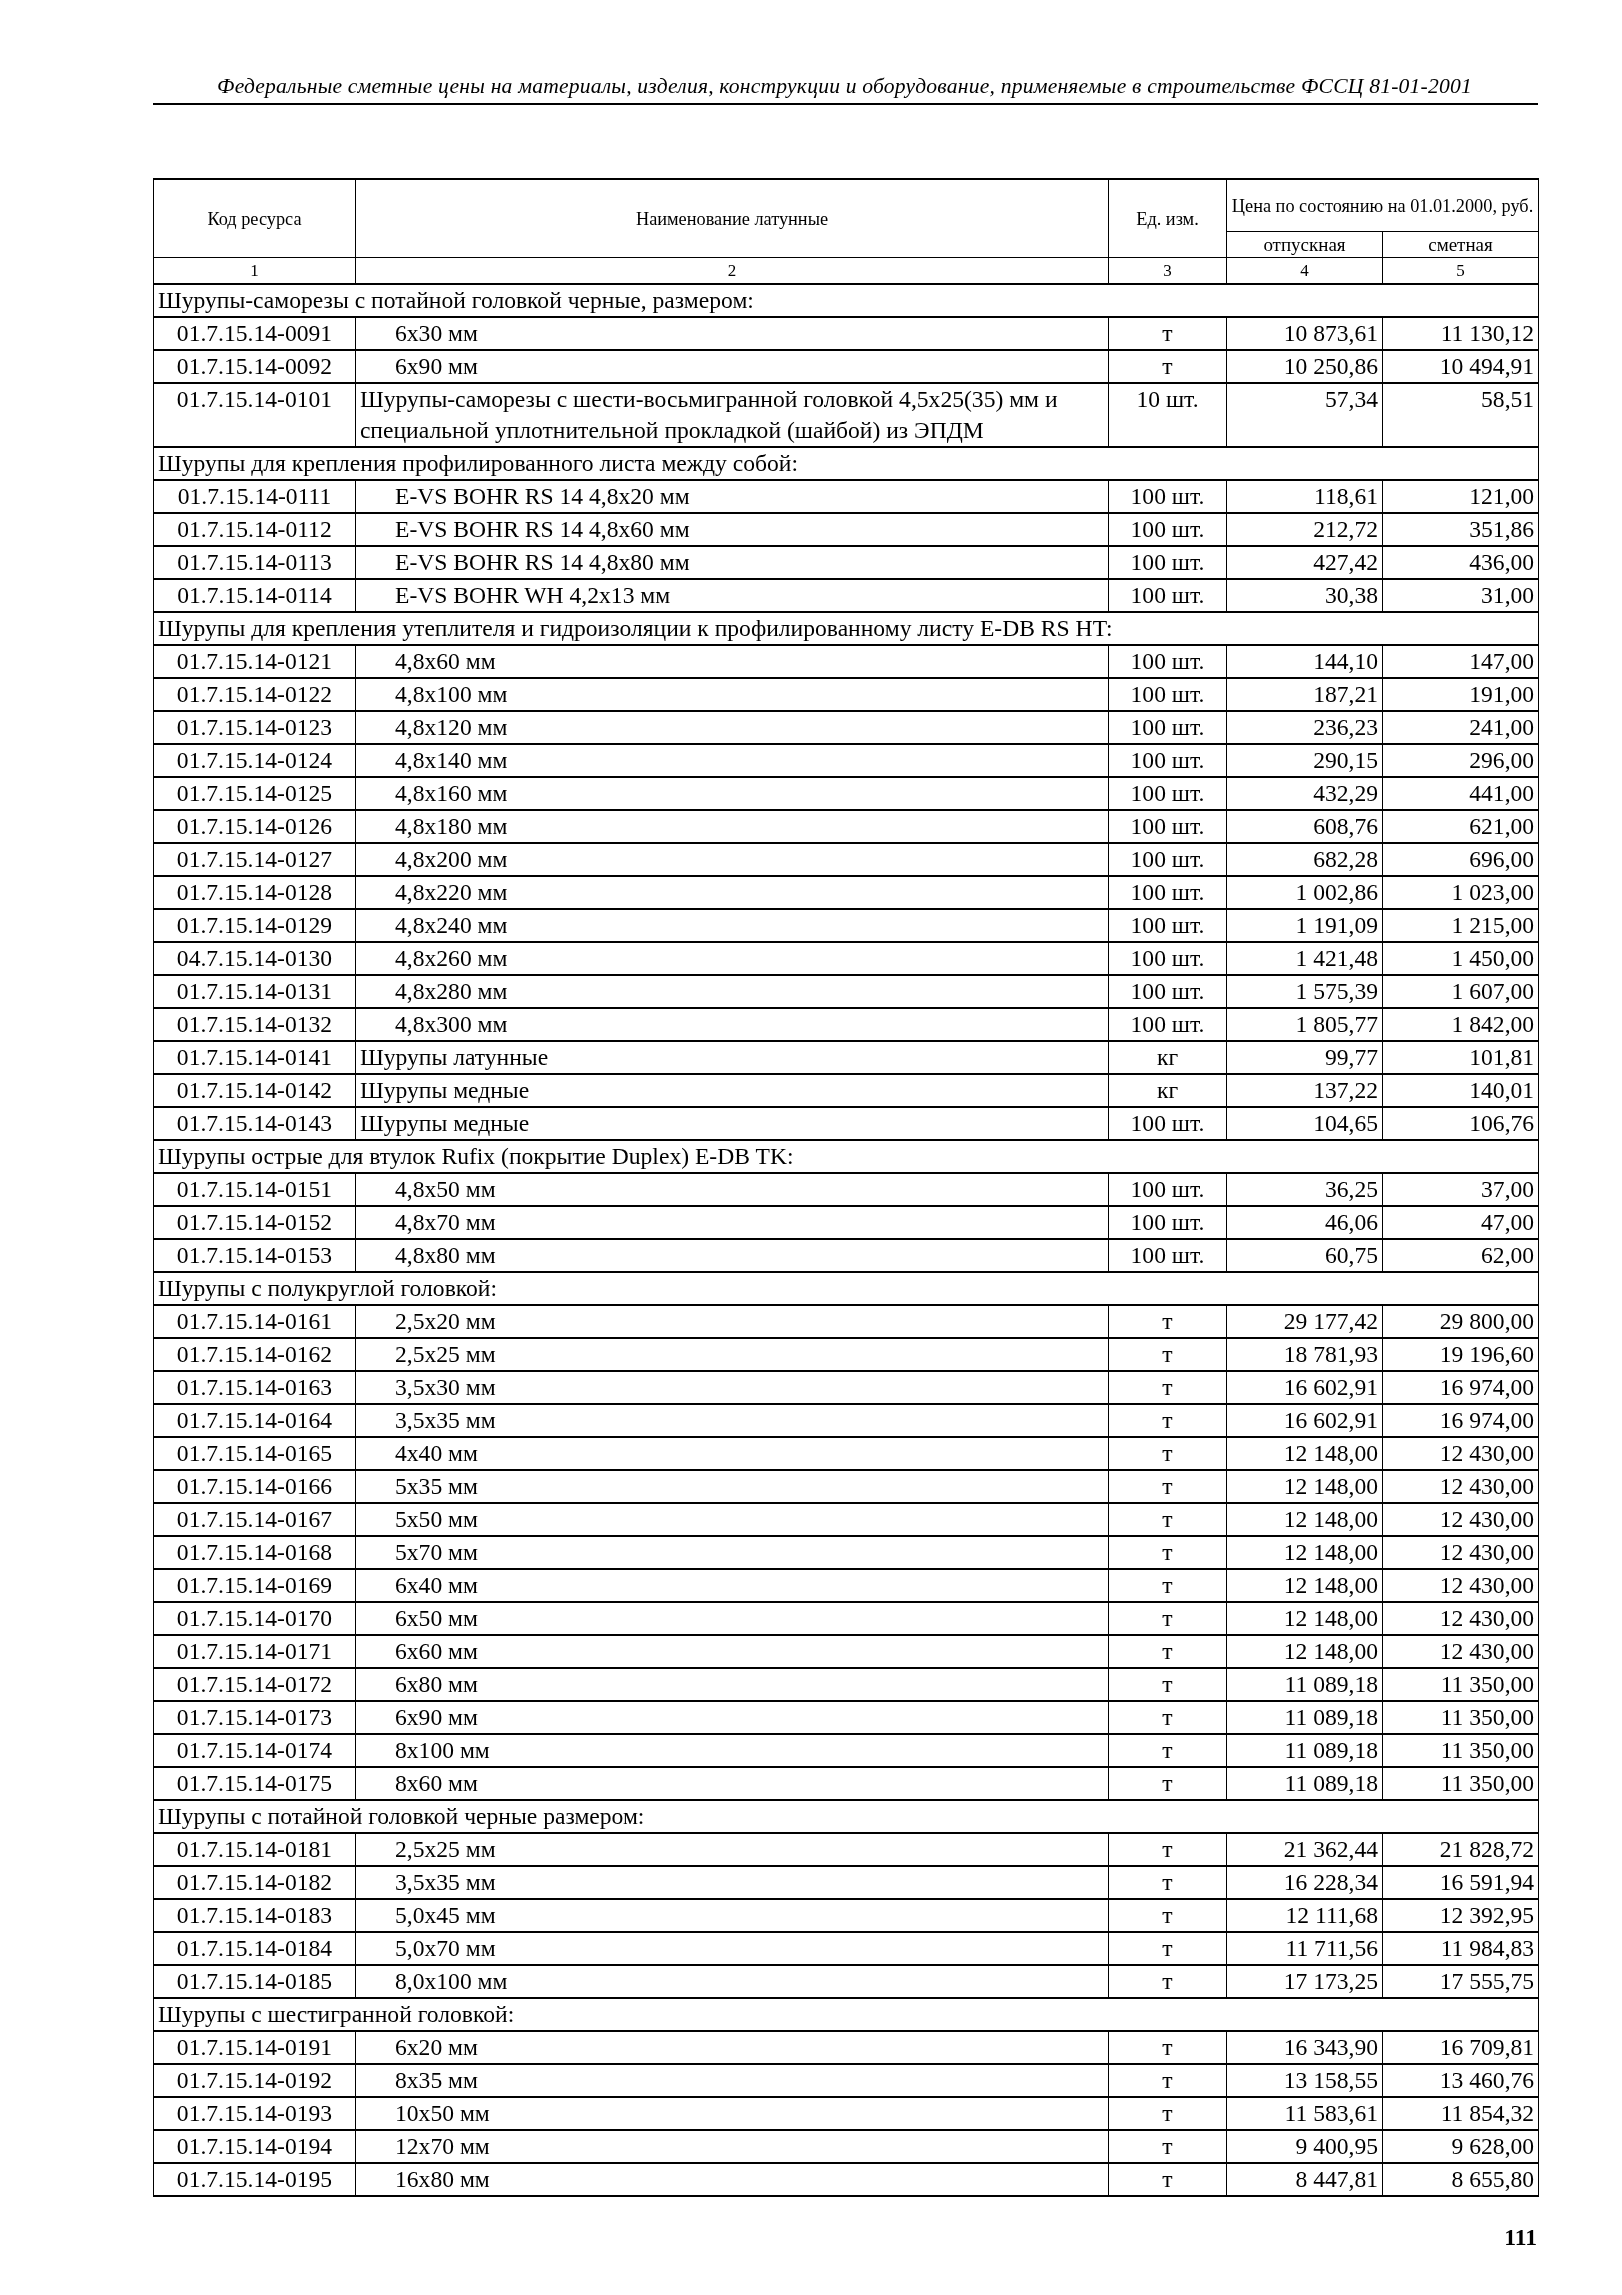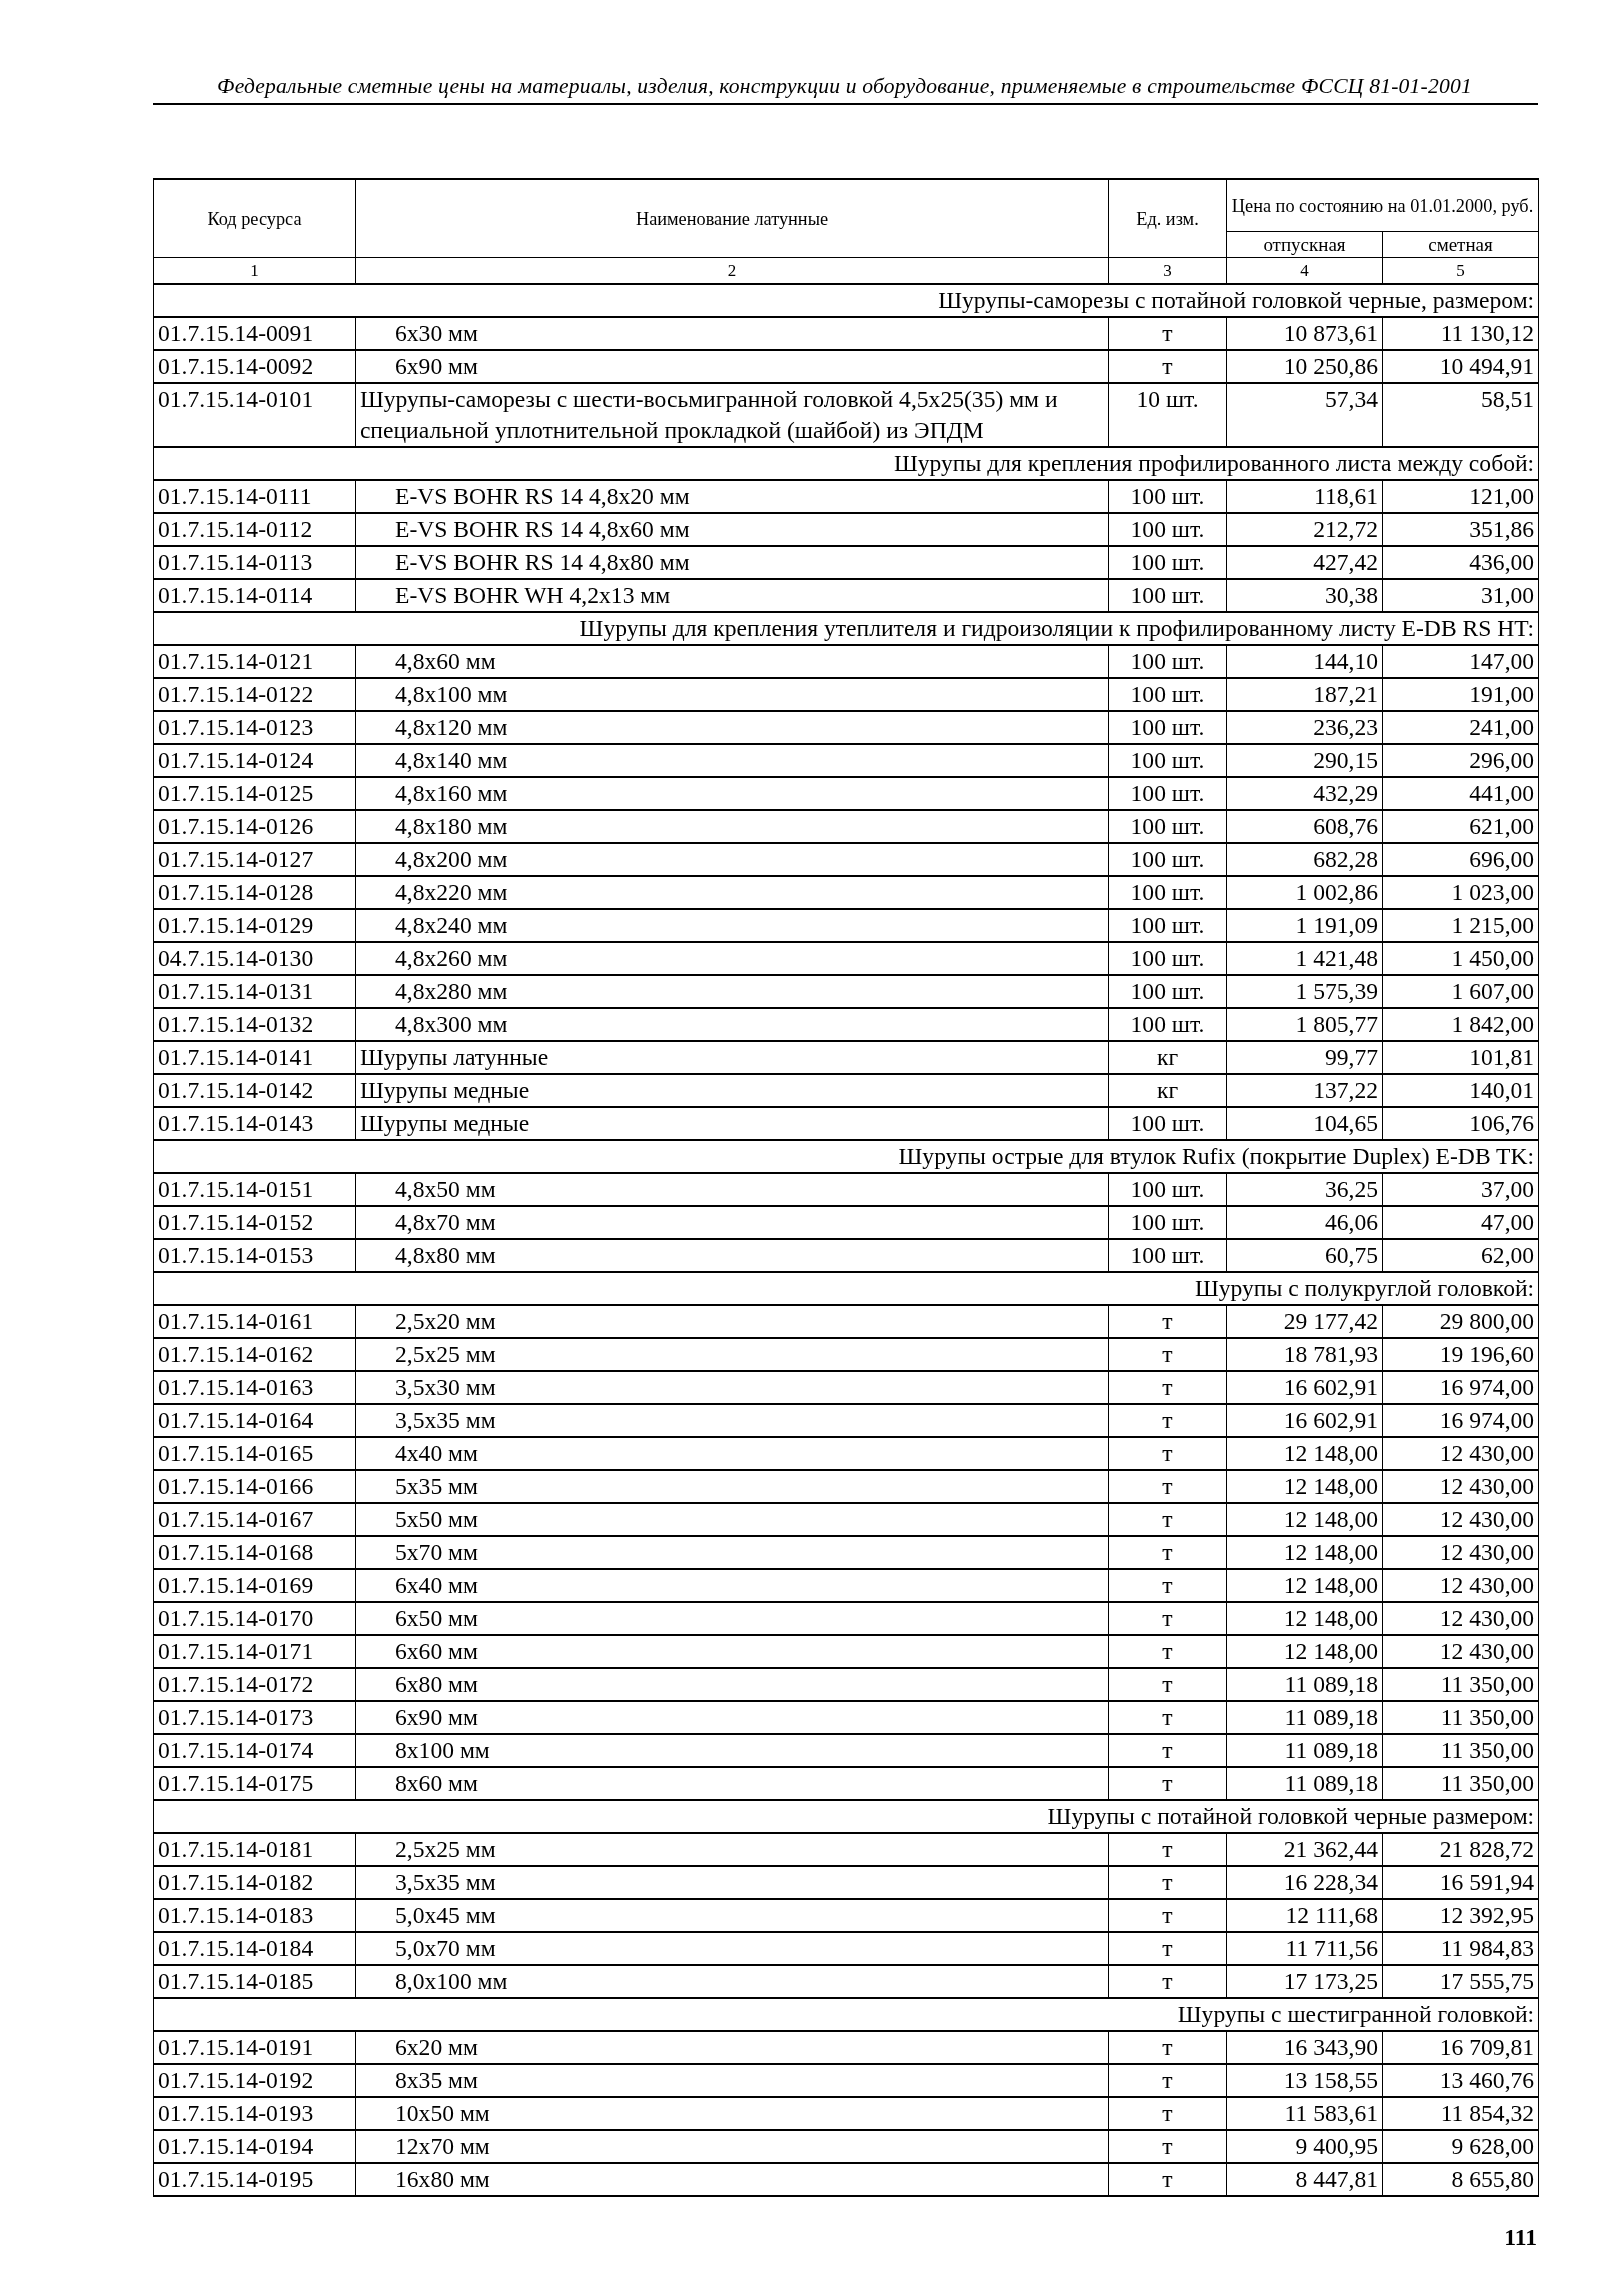--- a/index.html
+++ b/index.html
@@ -12,22 +12,22 @@
   table.prices { position: absolute; left: 153px; top: 139px; width: 1385px;
          border-collapse: collapse; table-layout: fixed; margin-top: 39px; }
   table.prices td, table.prices th { border: 0.7px solid #000; padding: 0 3.9px; font-weight: normal;
          vertical-align: middle; white-space: nowrap; }
   table.prices tr.hdr1 th { font-size: 18.3px; line-height: 22px; height: 51px; text-align: center; }
   table.prices tr.hdr2 th { font-size: 19px; line-height: 19.6px; height: 25px; text-align: center; }
   table.prices tr.colnum td { font-size: 17px; height: 25px; text-align: center; border-bottom: 2px solid #000; }
   table.prices tr.hdr1 th { border-top: 2px solid #000; }
   table.prices tr.row td { font-size: 23.6px; line-height: 31px; height: 31px; border-bottom: 2px solid #000; }
   table.prices tr.group td { font-size: 23.6px; line-height: 31px; height: 31px; border-bottom: 2px solid #000;
-         border-left: 0.7px solid #000; border-right: 0.7px solid #000; text-align: right; }
-  td.code { text-align: left; padding-left: 5.2px; }
+         border-left: 0.7px solid #000; border-right: 0.7px solid #000; }
+  td.code { text-align: center; padding-left: 5.2px; }
   td.name { text-align: left; }
   td.name.indent { padding-left: 39px; }
   td.unit { text-align: center; }
   td.price { text-align: right; padding-right: 5.2px; }
   td.group-name { padding-left: 206px; text-align: left; }
   tr.row.multiline td { vertical-align: top; font-family: Liberation Serif, serif; }
   tr.row.multiline td.name { white-space: normal; }
   .page-number { position: absolute; right: 86px; top: 2224px; font-size: 23.6px; font-weight: bold; }
 </style>
 </head>

